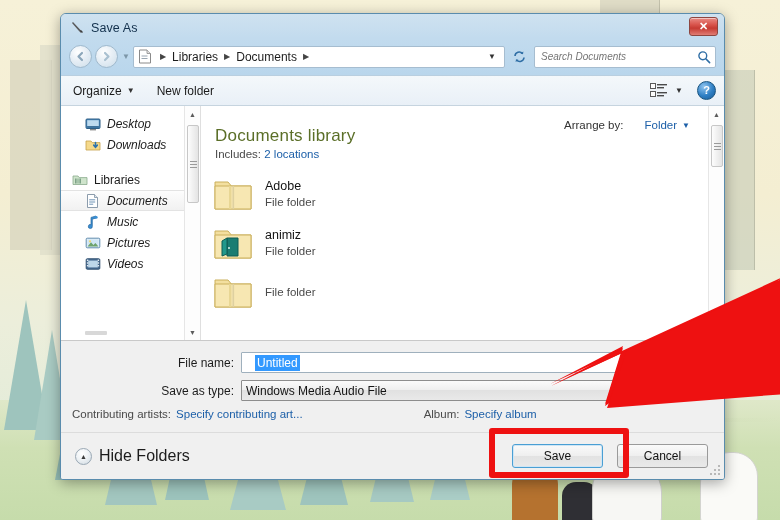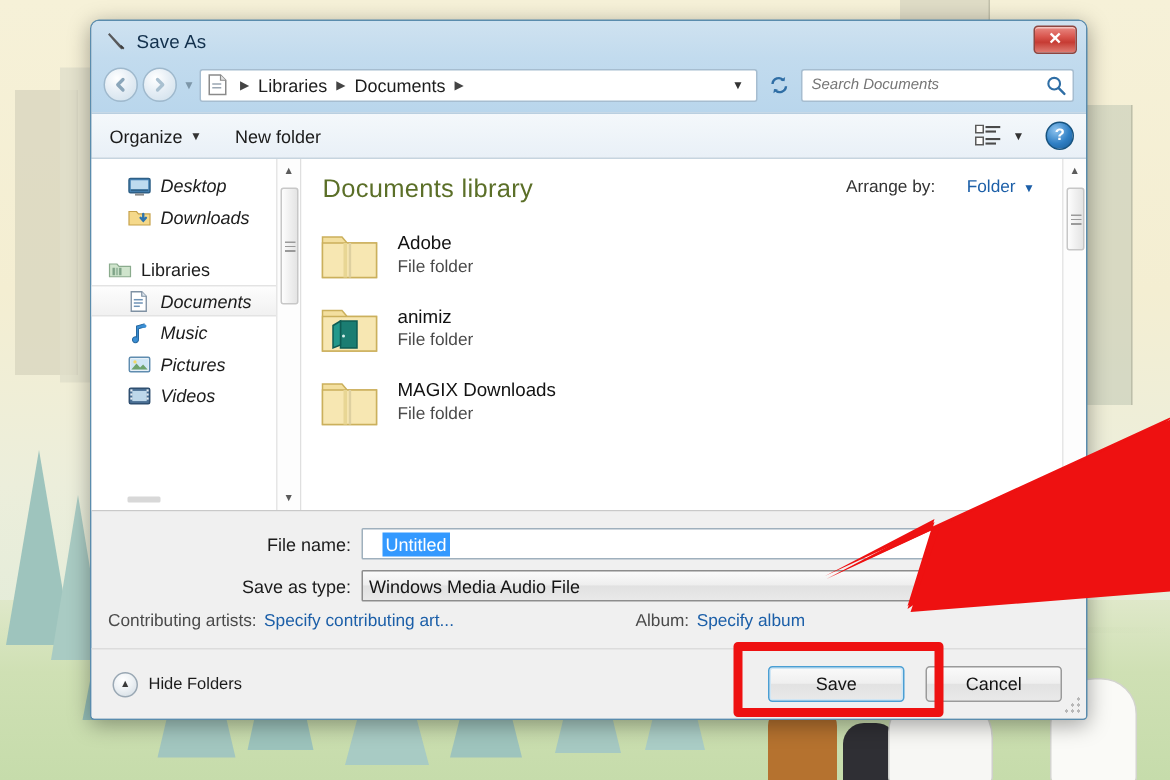--- a/index.html
+++ b/index.html
@@ -176,21 +176,21 @@
   .sb-arrow.bottom { position:absolute;bottom:0;width:100%; }
   .sb-thumb {
     position:absolute;left:2px;width:12px;border:1px solid #c7c7c7;border-radius:2px;
     background:linear-gradient(90deg,#fdfdfd 0%,#f0f0f0 50%,#e4e4e4 100%);
     display:flex;align-items:center;justify-content:center;cursor:pointer;
   }
   .sb-grip { width:7px;height:7px;
     background: repeating-linear-gradient(180deg,#9a9a9a 0 1px,transparent 1px 3px); }
 
   .filepane { flex:1 1 auto; position:relative; background:#fff; overflow:hidden; }
-  .lib-header { padding: 10px 0 6px 14px; }
+  .lib-header { padding: 20px 0 6px 14px; }
   .lib-title { font-size:17px;color:#5b6f28;letter-spacing:.2px; }
   .lib-sub { font-size:11.5px;color:#4a4a4a;margin-top:2px; }
   .lib-sub a { color:#1c5fa8; text-decoration:none; cursor:pointer; }
   .arrange {
     position:absolute;right:34px;top:13px;font-size:11.5px;color:#333;display:flex;align-items:center;
   }
   .arrange-val { color:#1c5fa8;margin-left:21px;cursor:pointer; }
   .arrange-caret { color:#1c5fa8;font-size:8px;margin-left:5px;cursor:pointer; }
   .file-list { padding: 4px 0 0 12px; }
   .file-row { display:flex;align-items:center;height:49px;cursor:pointer; }
@@ -228,21 +228,21 @@
     background:#f0f0f0;border-top:1px solid #dcdcdc;
     display:flex;align-items:center;padding:0 16px 0 14px;
   }
   .hide-folders { display:flex;align-items:center;cursor:pointer; }
   .hf-circle {
     width:17px;height:17px;border-radius:50%;margin-right:7px;
     background: radial-gradient(circle at 40% 30%,#ffffff 0%,#eef2f5 45%,#cfd9e1 100%);
     border:1px solid #9aa8b4;display:flex;align-items:center;justify-content:center;
     font-size:7px;color:#3a3a3a;
   }
-  .hf-label { font-size:11px;color:#1c1c1c; }
+  .hf-label { font-size:16px;color:#1c1c1c; }
   .btn-spacer { flex:1 1 auto; }
   .dlg-btn {
     width:91px;height:24px;border-radius:3px;
     background:linear-gradient(180deg,#fafafa 0%,#efefef 48%,#e2e2e2 50%,#e9e9e9 100%);
     border:1px solid #9a9a9a;font-size:12px;color:#131313;
     display:flex;align-items:center;justify-content:center;cursor:pointer;
     font-family:"Liberation Sans",sans-serif;
   }
   .dlg-btn.primary { border:1px solid #4a9fd4; box-shadow: inset 0 0 0 1px #cfe6f5; margin-right:14px; }
   .resize-grip {
@@ -460,20 +460,24 @@
         <div class="sb-thumb" style="top:19px;height:78px">
           <span class="sb-grip"></span>
         </div>
         <div class="sb-arrow bottom">▼</div>
       </div>
     </div>
 
     <div class="filepane">
       <div class="lib-header">
         <div class="lib-title">Documents library</div>
+        <div class="lib-sub">
+          <span>Includes:</span>
+          <a>2 locations</a>
+        </div>
       </div>
 
       <div class="arrange">
         <span>Arrange by:</span>
         <span class="arrange-val">Folder</span>
         <span class="arrange-caret">▼</span>
       </div>
 
       <div class="file-list">
 
@@ -505,21 +509,20 @@
         </div>
 
         <div class="file-row">
           <svg class="folder-ico" viewBox="0 0 40 34">
             <path d="M2 4 h13 l3.4 4 H38 V31 H2 Z" fill="#f3df9f" stroke="#cbb05c" stroke-width="1"></path>
             <path d="M2 8 h36 V31 H2 Z" fill="#f7e7b2" stroke="#cbb05c" stroke-width="1"></path>
             <rect x="16" y="8" width="2.4" height="23" fill="#e8d694"></rect>
             <rect x="19.5" y="8" width="1.6" height="23" fill="#ded0a0"></rect>
           </svg>
           <div>
-            <div class="file-name">MAGIX Downloads</div>
             <div class="file-type">File folder</div>
           </div>
         </div>
       </div>
 
       <div class="scrollbar">
         <div class="sb-arrow">▲</div>
         <div class="sb-thumb" style="top:19px;height:42px">
           <span class="sb-grip"></span>
         </div>

